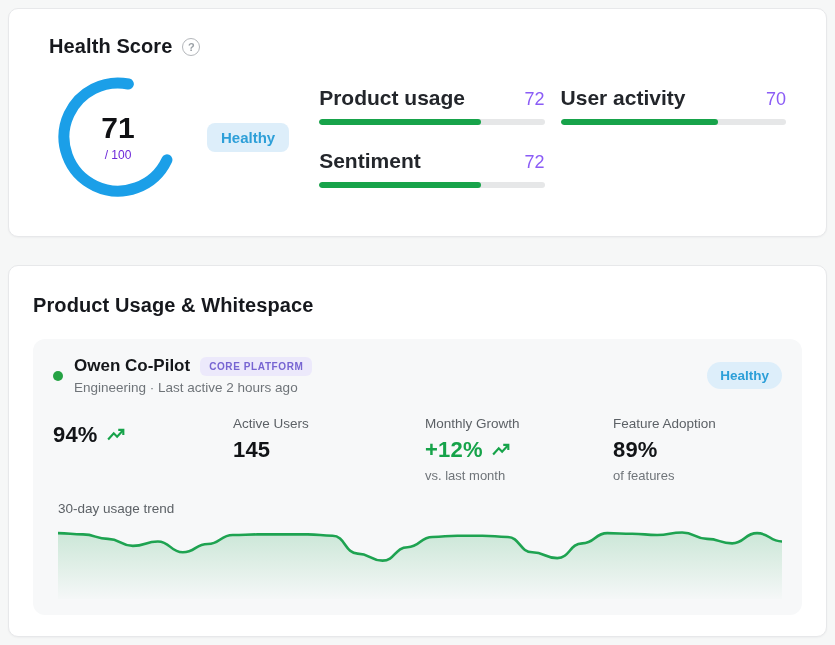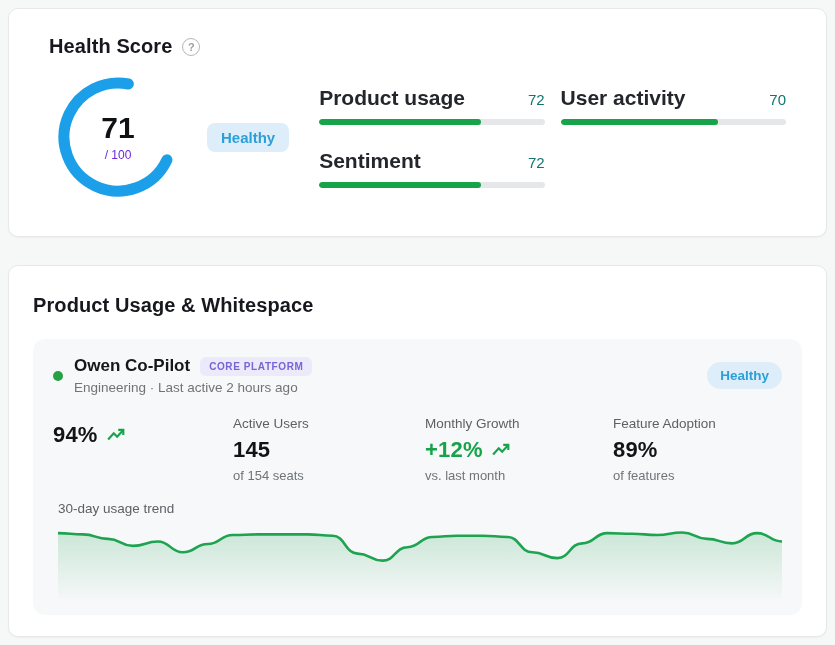--- a/index.html
+++ b/index.html
@@ -47,21 +47,21 @@
     font-size: 15px; font-weight: 600;
     padding: 6px 14px; border-radius: 8px;
   }
   .hs-metrics {
     flex: 1; margin-left: 30px;
     display: grid; grid-template-columns: 1fr 1fr;
     column-gap: 16px; row-gap: 24px;
   }
   .metric-top { display: flex; justify-content: space-between; align-items: baseline; margin-bottom: 9px; }
   .m-label { font-size: 21px; font-weight: 600; color: #23262b; }
-  .m-value { font-size: 15px; color: #0f766e; }
+  .m-value { font-size: 18px; color: #8b5cf6; }
   .m-track { height: 6px; background: #e6e7e8; border-radius: 3px; overflow: hidden; }
   .m-fill { height: 100%; border-radius: 3px; background: #17a34a; }
   
   .card.usage { margin-top: 28px; height: 372px; padding: 28px 24px 20px; }
   .subcard {
     background: #f7f8f9; border-radius: 12px;
     margin-top: 22px; padding: 17px 20px 16px;
     cursor: pointer;
   }
   .sub-header { display: flex; align-items: center; }
@@ -168,21 +168,20 @@
     </div>
     <div class="s-sub"></div>
   </div>
 
   <div class="stat">
     <div class="s-label">Active Users</div>
     <div class="s-value-row">
       <span class="s-value">145</span>
 
     </div>
-    <div class="s-sub">of 154 seats</div>
   </div>
 
   <div class="stat">
     <div class="s-label">Monthly Growth</div>
     <div class="s-value-row">
       <span class="s-value green">+12%</span>
       <svg class="trend-icon" viewBox="0 0 16 12">
         <path d="M1 10 L6 4.5 L9 7.5 L14.5 1.5"></path>
         <path d="M10 1.5 L14.5 1.5 L14.5 6"></path>
       </svg>

